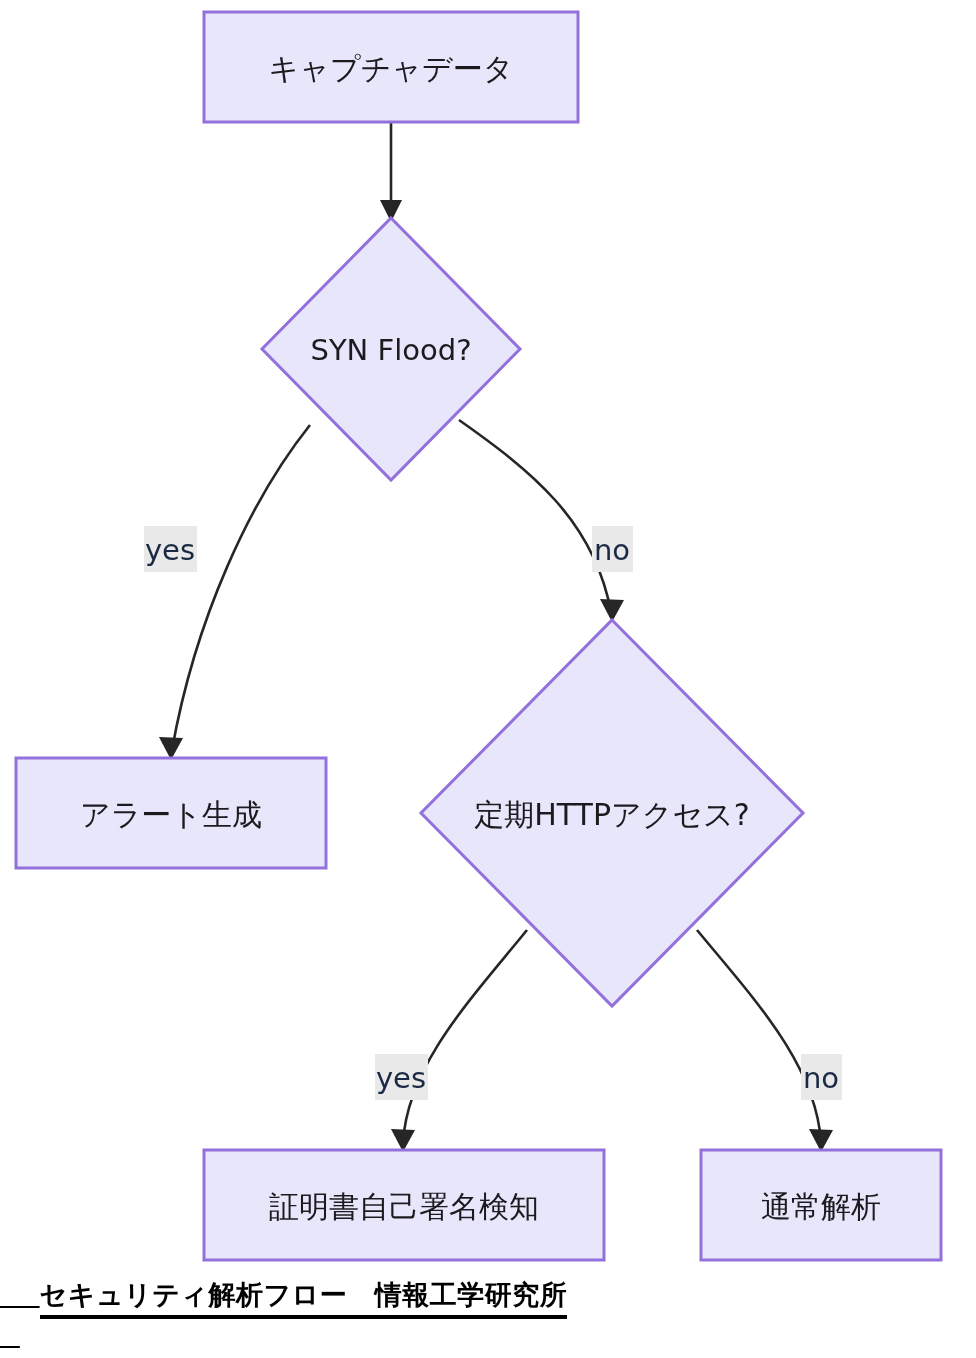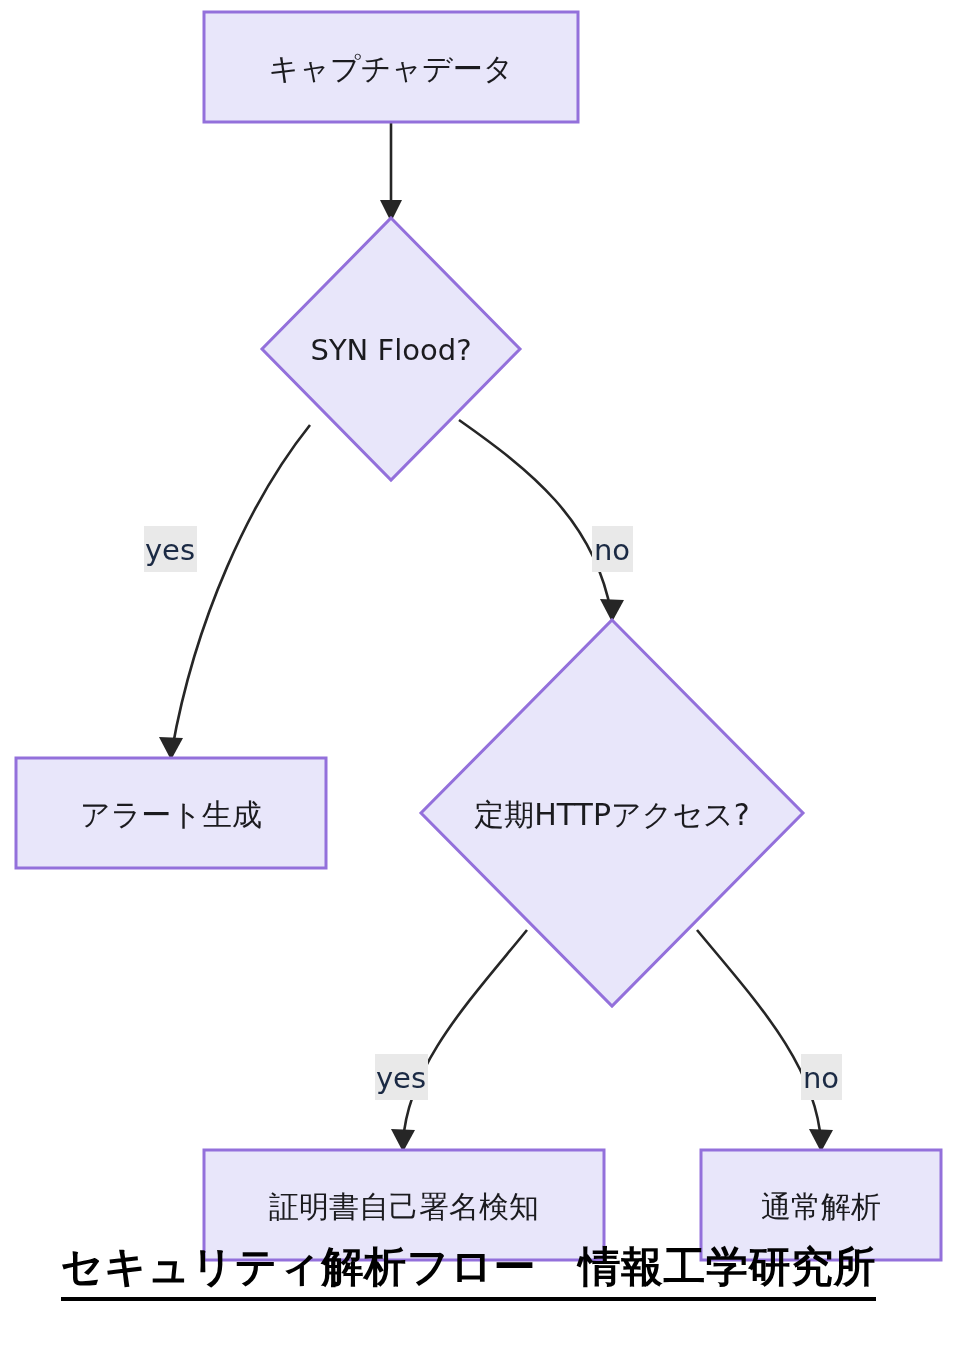--- a/index.html
+++ b/index.html
@@ -67,25 +67,26 @@
     font-size: 29px;
     fill: #1b2a44;
     text-anchor: middle;
     dominant-baseline: central;
   }
   .caption {
     position: absolute;
     left: 0;
     bottom: 8px;
     font-family: "DejaVu Sans", "Liberation Sans", sans-serif;
-    font-size: 42px;
+    font-size: 27px;
     font-weight: bold;
     color: #000000;
     white-space: pre;
     letter-spacing: 0.5px;
+    text-decoration: underline;
   }
   .caption-inner {
     display: inline-block;
     border-bottom: 4px solid #000000;
     padding-bottom: 2px;
   }
 </style>
 </head>
 <body>
 

